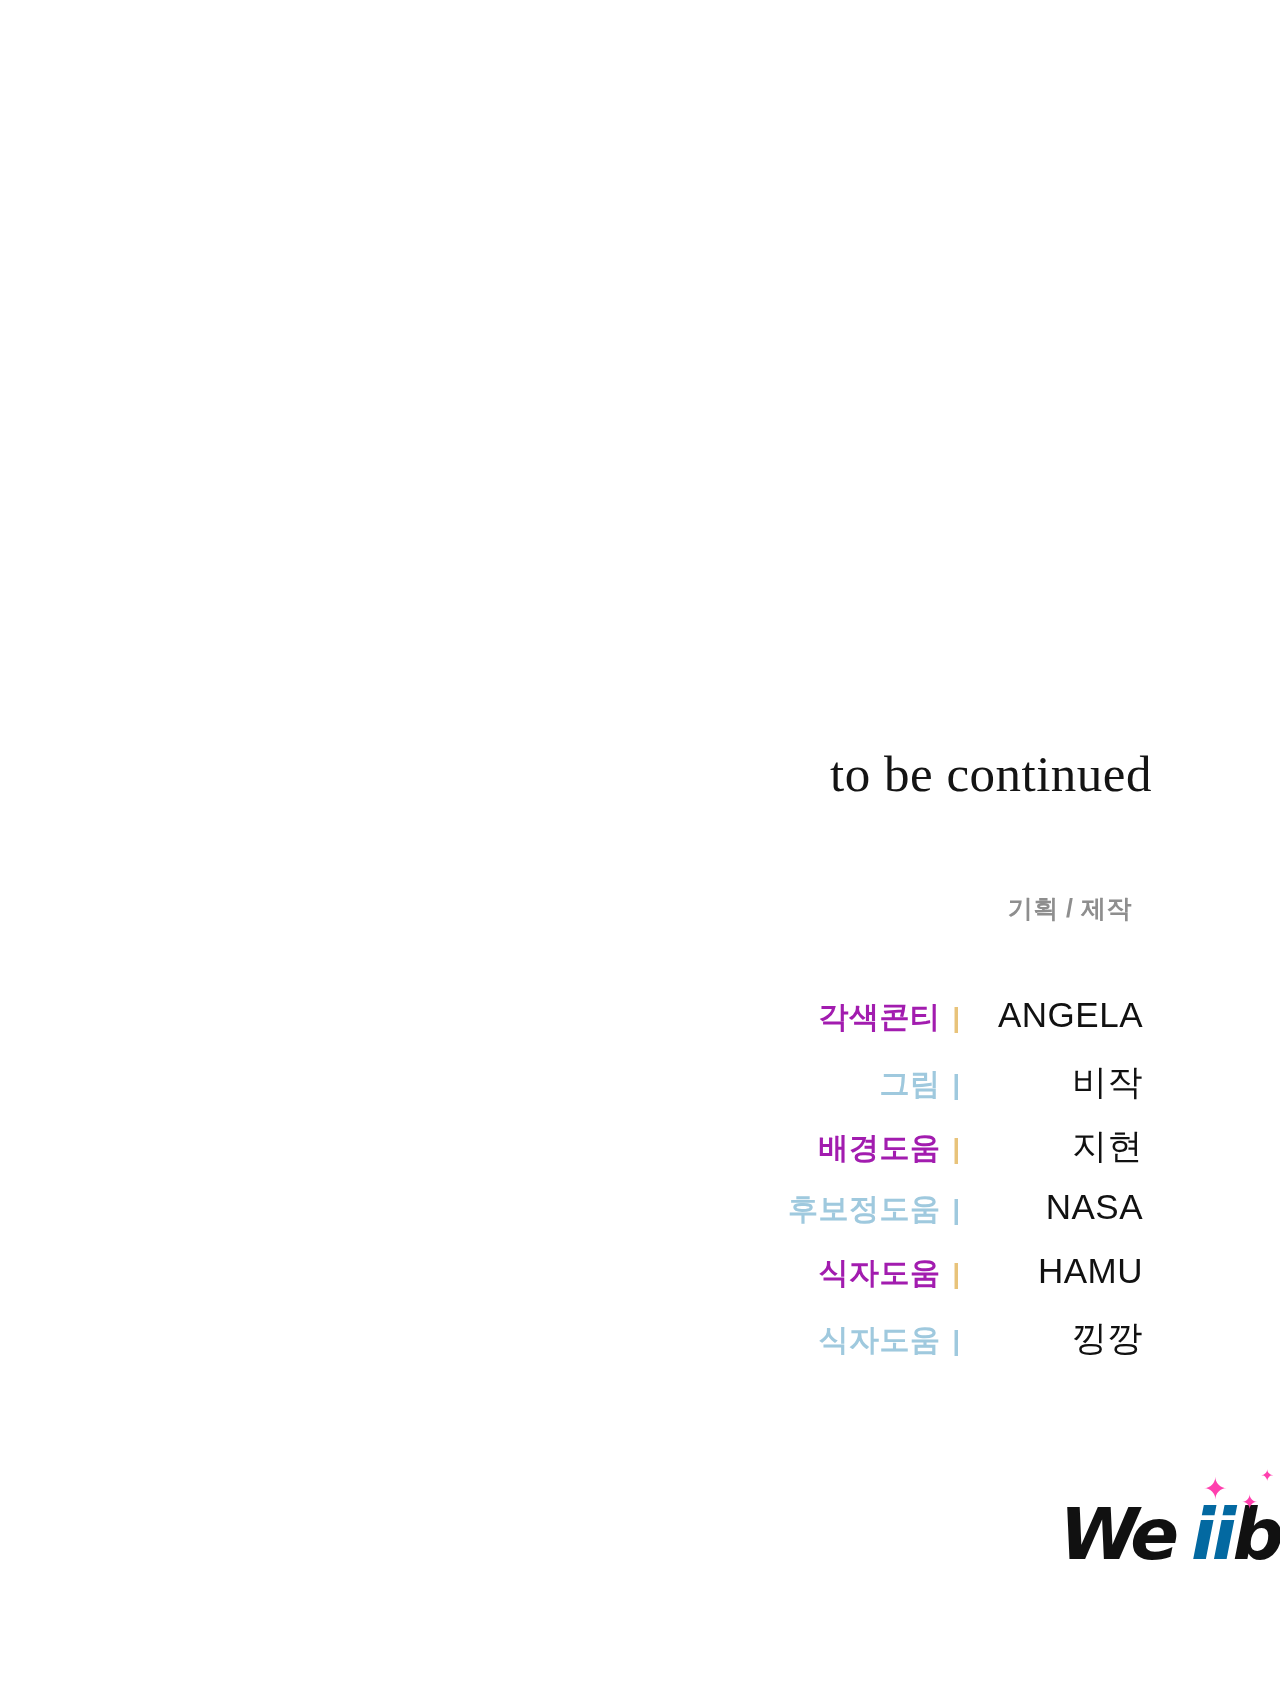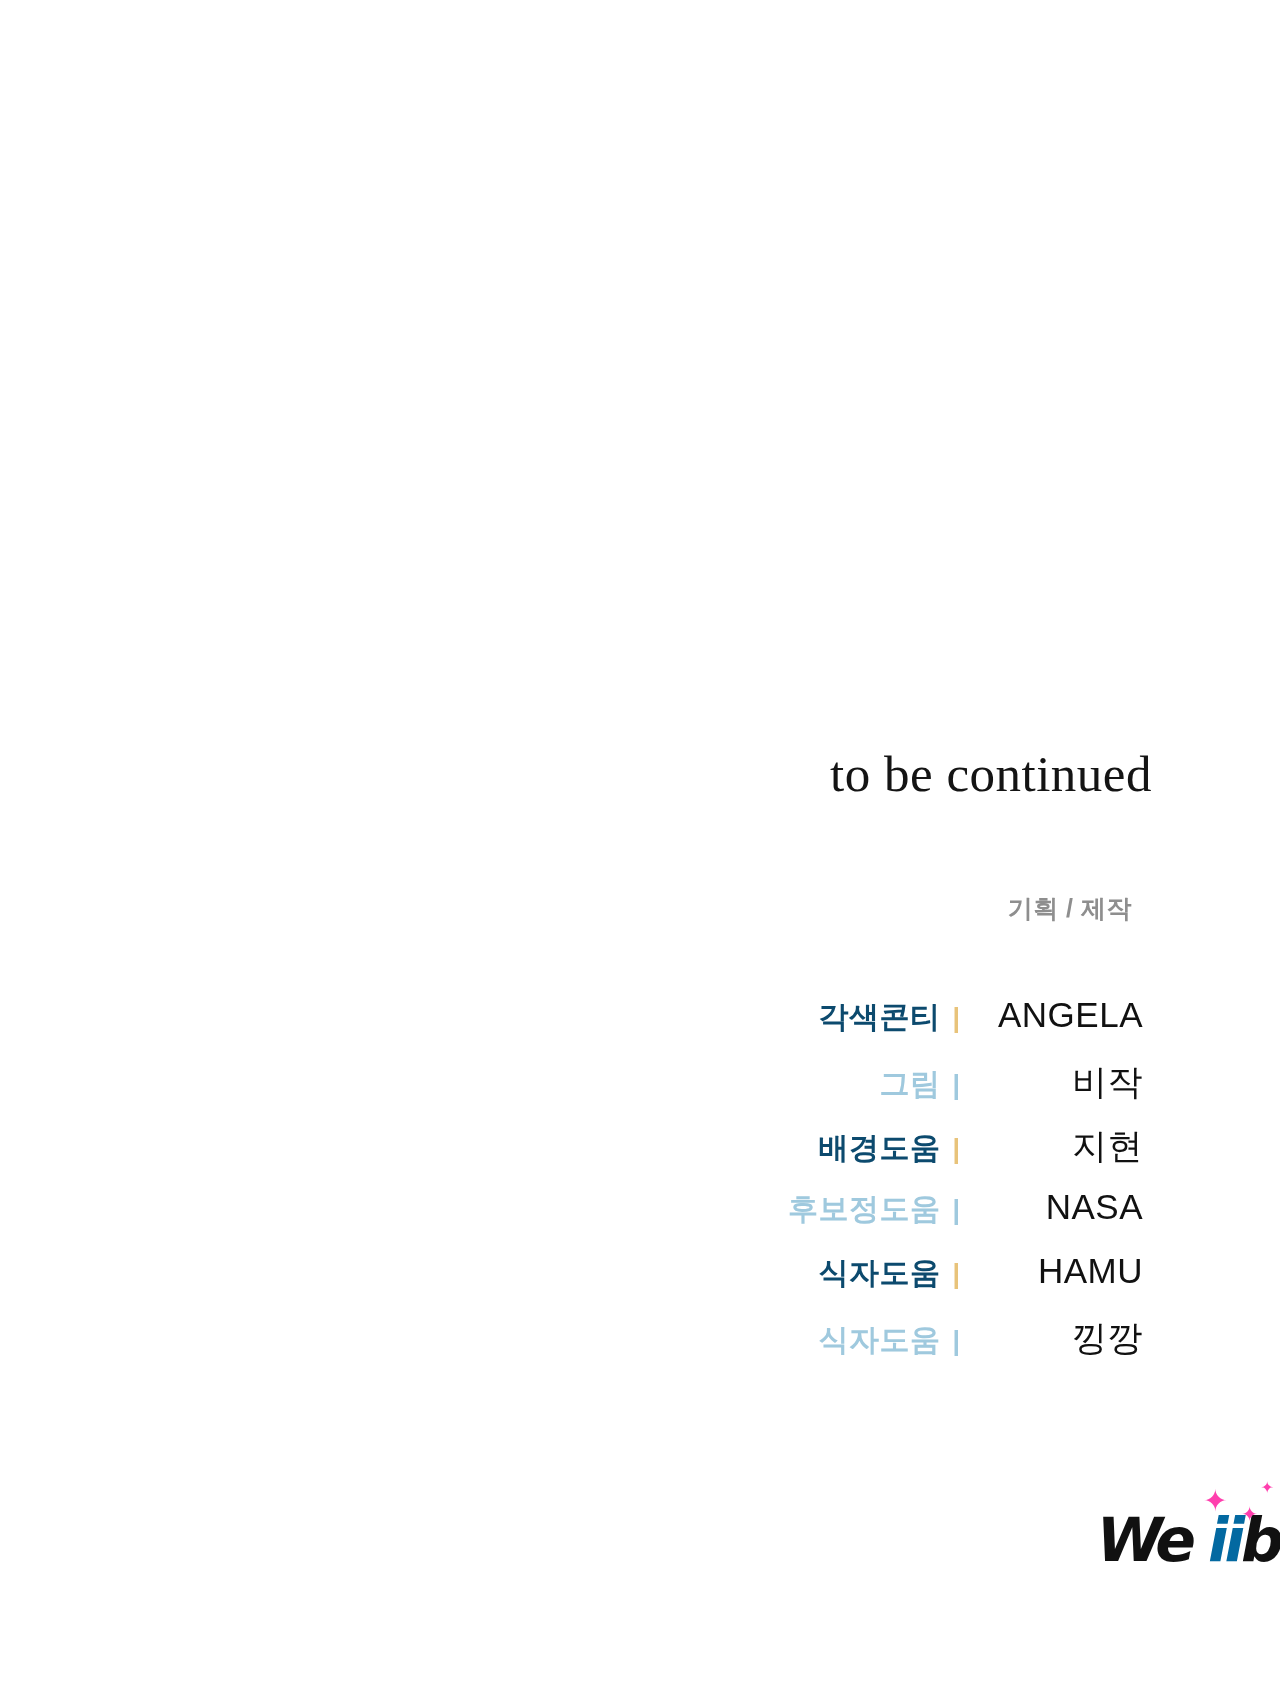--- a/index.html
+++ b/index.html
@@ -64,21 +64,21 @@
     align-items: baseline;
     justify-content: flex-end;
     height: 64px;
     white-space: nowrap;
   }
   .credit-role {
     font-size: 30px;
     font-weight: 700;
     letter-spacing: 0.5px;
   }
-  .credit-row.gold .credit-role { color: #0c4a6e; margin-left: 24px; }
+  .credit-row.gold .credit-role { color: #a21caf; margin-left: 24px; }
   .credit-row.blue .credit-role { color: #9fc9de; }
   .credit-sep {
     font-size: 27px;
     font-weight: 700;
     margin: 0 8px 0 12px;
   }
   .credit-row.gold .credit-sep { color: #e8c37a; }
   .credit-row.blue .credit-sep { color: #9fc9de; }
   .credit-name {
     font-size: 35px;
@@ -108,21 +108,21 @@
     color: #111111;
     line-height: 1;
     padding-bottom: 4px;
   }
   .logo-weiib-wrap {
     position: relative;
     margin-left: 22px;
   }
   .logo-weiib {
     font-family: "DejaVu Sans", sans-serif;
-    font-size: 60px;
+    font-size: 72px;
     font-weight: 700;
     font-style: italic;
     letter-spacing: -4px;
     color: #111111;
     line-height: 1;
   }
   .logo-ii {
     color: #0369a1;
     margin-left: 16px;
   }

